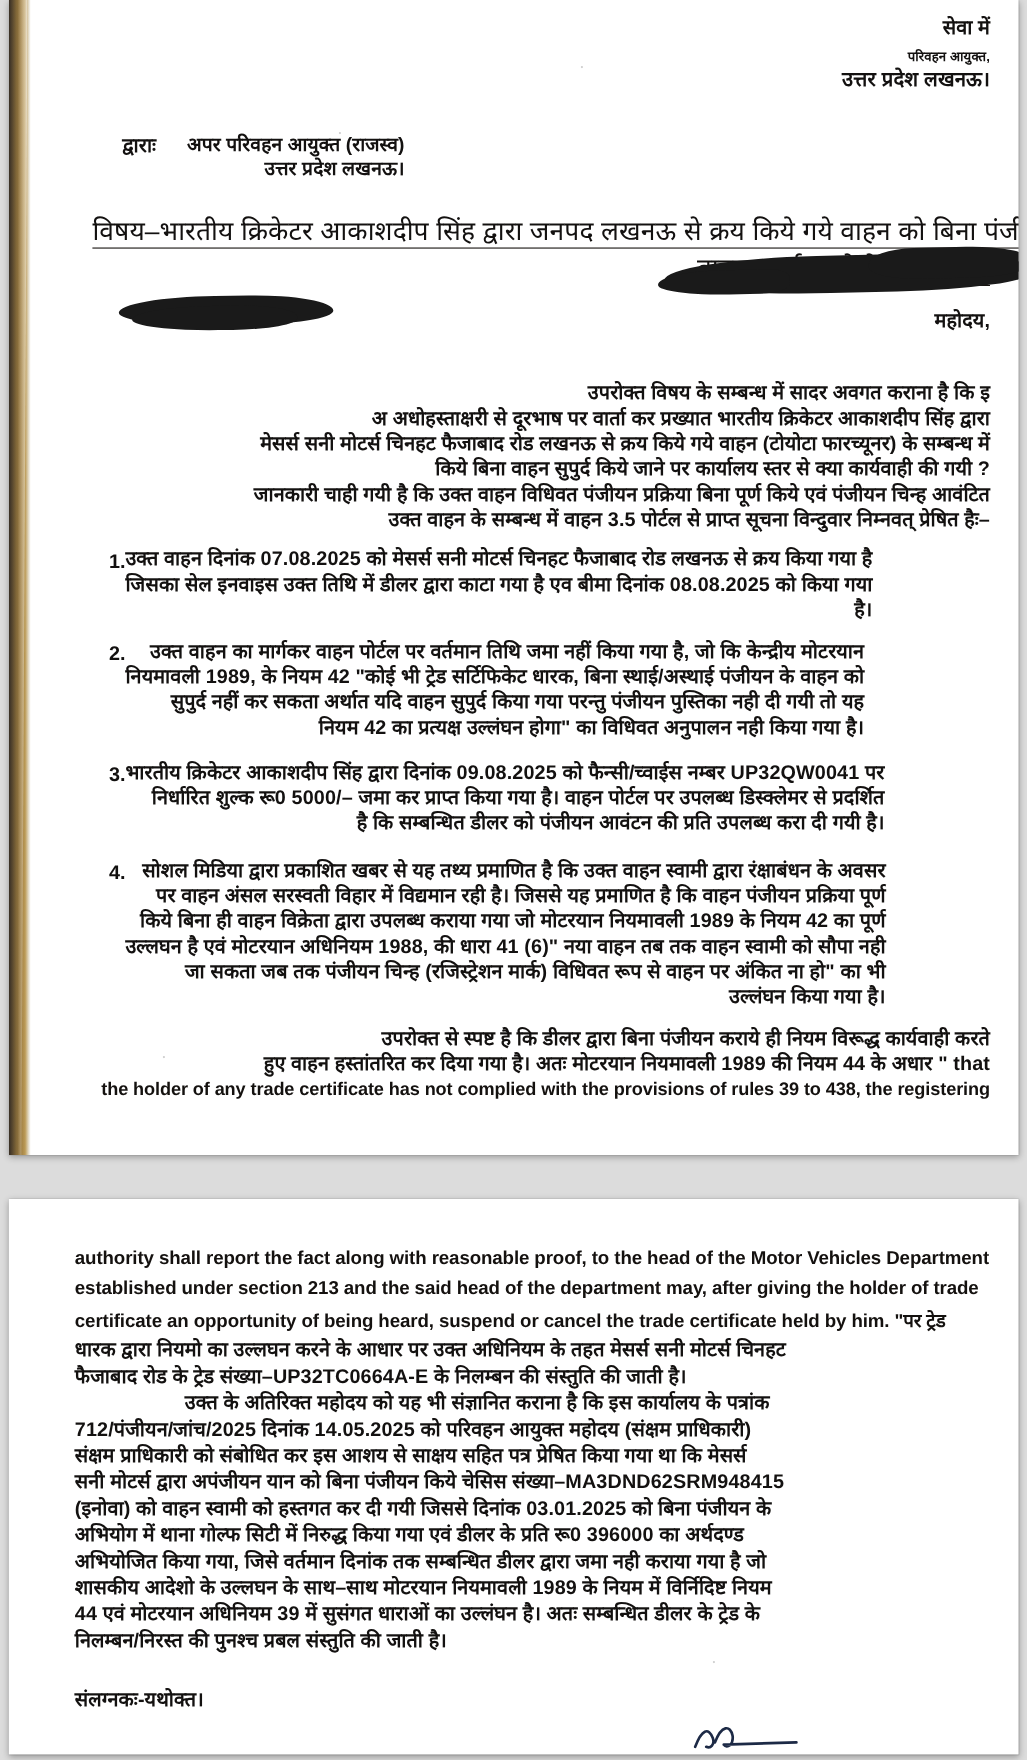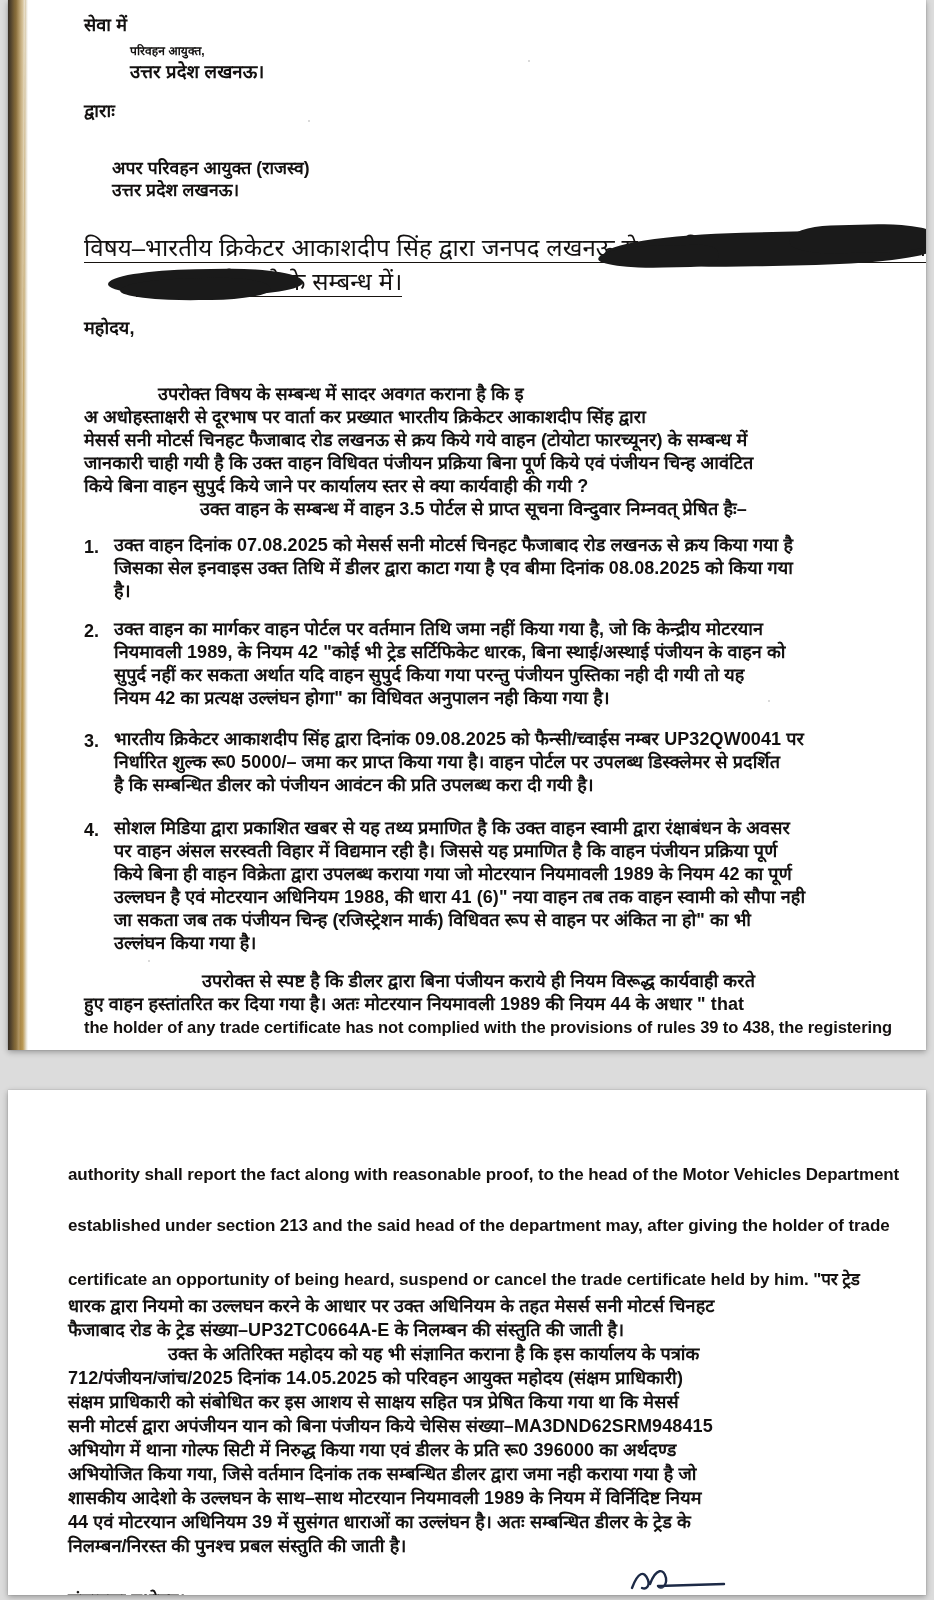--- a/index.html
+++ b/index.html
@@ -66,42 +66,41 @@
     width: 9px;
     height: 100%;
     background: linear-gradient(90deg, rgba(255,255,255,0) 0%, rgba(255,255,255,0.55) 100%);
     clip-path: polygon(0 0, 100% 0, 38% 100%, 0 100%);
   }
 
   .paper {
     position: relative;
     color: #12100f;
   }
-  #page-one .paper { padding: 14px 26px 0 76px; }
+  #page-one .paper { padding: 14px 26px 0 76px; text-align: right; }
   #page-two .paper { padding: 44px 22px 0 60px; }
 
   
   .ln {
     font-family: "Liberation Sans", sans-serif;
     font-size: 17.5px;
     line-height: 1.0;
     letter-spacing: 0.1px;
     white-space: nowrap;
     font-weight: 600;
     color: #131110;
   }
 
   .addr-head { margin-top: 2px; font-size: 18px; }
   .addr-body { margin-left: 46px; margin-top: 11px; font-size: 12px; }
   .addr-body2 { margin-left: 46px; margin-top: 6px; font-size: 18.5px; }
 
   .via-row {
     display: flex;
-    margin-top: 20px;
-    flex-direction: column;
+    margin-top: 41px;
   }
   .via-label { font-size: 18px; width: 58px; flex: 0 0 58px; }
   .via-lines { margin-left: 28px; }
   .via-lines .ln + .ln { margin-top: 5px; }
 
   
   .subject {
     margin-top: 36px;
   }
   .subject .ln {
@@ -154,21 +153,21 @@
   
   .eng {
     font-family: "Liberation Sans", sans-serif;
     font-size: 16.5px;
     font-weight: 600;
     letter-spacing: -0.1px;
     white-space: nowrap;
     color: #14110f;
     margin-bottom: 6px;
   }
-  #page-two .eng { font-size: 17px; margin-bottom: 7px; margin-top: 31px; }
+  #page-two .eng { font-size: 17px; margin-bottom: 7px; }
 
   #page-two .ln { font-size: 18px; margin-bottom: 6px; }
   #page-two .indent { padding-left: 100px; }
 
   .attach {
     margin-top: 36px;
     font-size: 18px;
   }
 
   .signature {
@@ -267,22 +266,22 @@
         <div class="ln sub-l1">विषय–भारतीय क्रिकेटर आकाशदीप सिंह द्वारा जनपद लखनऊ से क्रय किये गये वाहन को बिना पंजीयन के</div>
         <div class="ln sub-l2">वाहन सुपुर्द करने के सम्बन्ध में।</div>
       </div>
 
       <div class="ln salutation">महोदय,</div>
 
       <div class="para">
         <div class="ln indent">उपरोक्त विषय के सम्बन्ध में सादर अवगत कराना है कि इ</div>
         <div class="ln">अ                                   अधोहस्ताक्षरी से दूरभाष पर वार्ता कर प्रख्यात भारतीय क्रिकेटर आकाशदीप सिंह द्वारा</div>
         <div class="ln">मेसर्स सनी मोटर्स चिनहट फैजाबाद रोड लखनऊ से क्रय किये गये वाहन (टोयोटा फारच्यूनर) के सम्बन्ध में</div>
+        <div class="ln">किये बिना वाहन सुपुर्द किये जाने पर कार्यालय स्तर से क्या कार्यवाही की गयी ?</div>
         <div class="ln">जानकारी चाही गयी है कि उक्त वाहन विधिवत पंजीयन प्रक्रिया बिना पूर्ण किये एवं पंजीयन चिन्ह आवंटित</div>
-        <div class="ln">किये बिना वाहन सुपुर्द किये जाने पर कार्यालय स्तर से क्या कार्यवाही की गयी ?</div>
         <div class="ln indent-mid">उक्त वाहन के सम्बन्ध में वाहन 3.5 पोर्टल से प्राप्त सूचना विन्दुवार निम्नवत् प्रेषित हैः–</div>
       </div>
 
       <div class="num-list">
 
         <div class="num-item">
           <div class="num">1.</div>
           <div class="body">
             <div class="ln">उक्त वाहन दिनांक 07.08.2025 को मेसर्स सनी मोटर्स चिनहट फैजाबाद रोड लखनऊ से क्रय किया गया है</div>
             <div class="ln">जिसका सेल इनवाइस उक्त तिथि में डीलर द्वारा काटा गया है एव बीमा दिनांक 08.08.2025 को किया गया</div>
@@ -352,20 +351,21 @@
       <div>
         <div class="ln">धारक द्वारा नियमो का उल्लघन करने के आधार पर उक्त अधिनियम के तहत मेसर्स सनी मोटर्स चिनहट</div>
         <div class="ln">फैजाबाद रोड के ट्रेड संख्या–UP32TC0664A-E के निलम्बन की संस्तुति की जाती है।</div>
       </div>
 
       <div>
         <div class="ln indent">उक्त के अतिरिक्त महोदय को यह भी संज्ञानित कराना है कि इस कार्यालय के पत्रांक</div>
         <div class="ln">712/पंजीयन/जांच/2025 दिनांक 14.05.2025 को परिवहन आयुक्त महोदय (संक्षम प्राधिकारी)</div>
         <div class="ln">संक्षम प्राधिकारी को संबोधित कर इस आशय से साक्षय सहित पत्र प्रेषित किया गया था कि मेसर्स</div>
         <div class="ln">सनी मोटर्स द्वारा अपंजीयन यान को बिना पंजीयन किये चेसिस संख्या–MA3DND62SRM948415</div>
+        <div class="ln">(इनोवा) को वाहन स्वामी को हस्तगत कर दी गयी जिससे दिनांक 03.01.2025 को बिना पंजीयन के</div>
         <div class="ln">अभियोग में थाना गोल्फ सिटी में निरुद्ध किया गया एवं डीलर के प्रति रू0 396000 का अर्थदण्ड</div>
         <div class="ln">अभियोजित किया गया, जिसे वर्तमान दिनांक तक सम्बन्धित डीलर द्वारा जमा नही कराया गया है जो</div>
         <div class="ln">शासकीय आदेशो के उल्लघन के साथ–साथ मोटरयान नियमावली 1989 के नियम में विर्निदिष्ट नियम</div>
         <div class="ln">44 एवं मोटरयान अधिनियम 39 में सुसंगत धाराओं का उल्लंघन है। अतः सम्बन्धित डीलर के ट्रेड के</div>
         <div class="ln">निलम्बन/निरस्त की पुनश्च प्रबल संस्तुति की जाती है।</div>
       </div>
 
       <div class="ln attach">संलग्नकः-यथोक्त।</div>
     </div>
 

